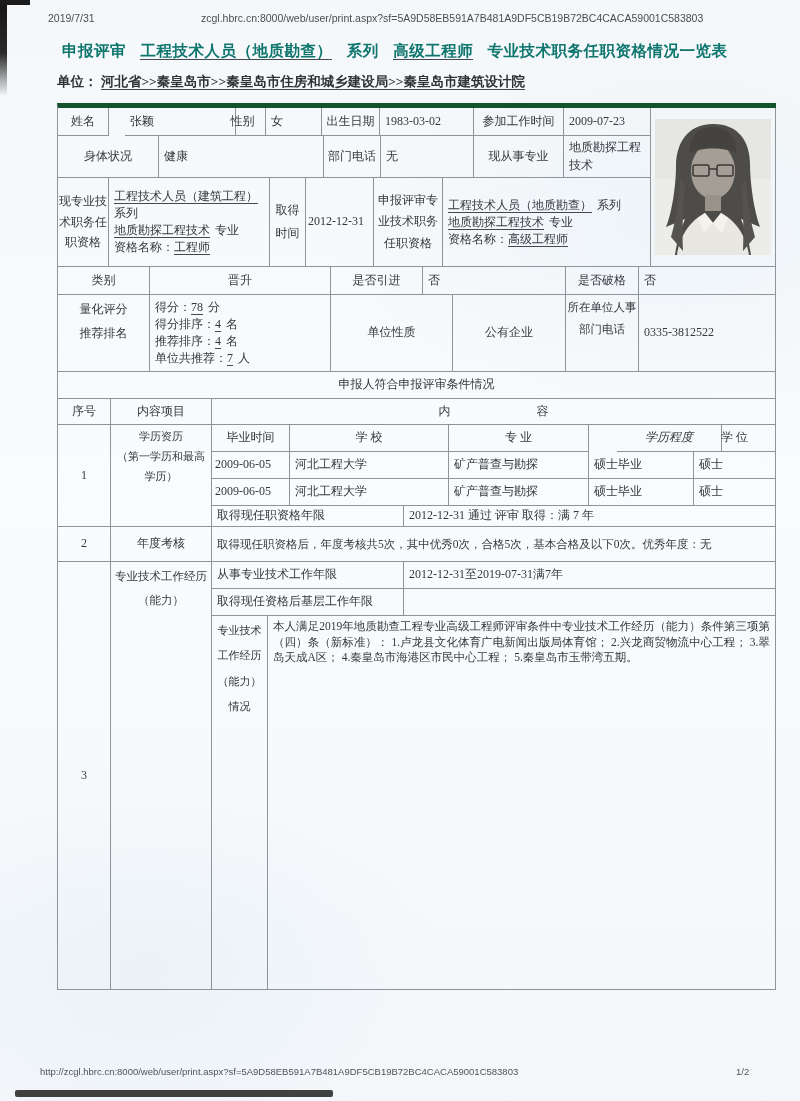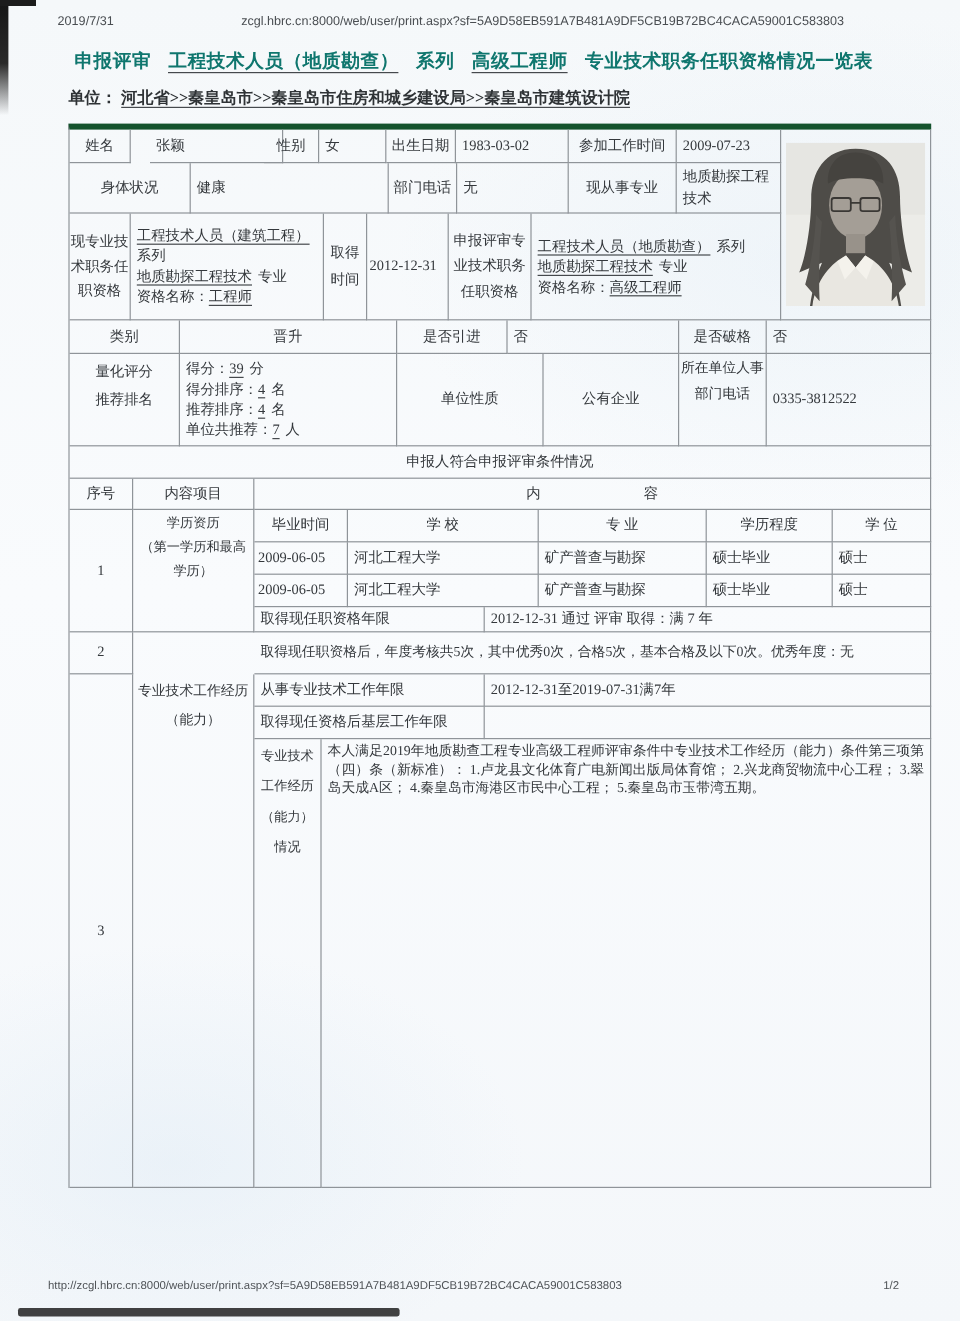--- a/index.html
+++ b/index.html
@@ -123,21 +123,21 @@
   <div class="cell c" style="left:273px;top:159px;width:92px;height:28px;">是否引进</div>
   <div class="cell" style="left:365px;top:159px;width:143px;height:28px;">否</div>
   <div class="cell c" style="left:508px;top:159px;width:73px;height:28px;padding:2px 1px;">是否破格</div>
   <div class="cell" style="left:581px;top:159px;width:137px;height:28px;">否</div>
 
   <div class="cell col" style="left:0;top:187px;width:92px;height:77px;line-height:2;">
     <div>量化评分</div>
     <div>推荐排名</div>
   </div>
   <div class="cell colL lh17" style="left:92px;top:187px;width:181px;height:77px;">
-    <div class="line"><span>得分：</span><span class="u">39</span><span class="sp">分</span></div>
+    <div class="line"><span>得分：</span><span class="u">78</span><span class="sp">分</span></div>
     <div class="line"><span>得分排序：</span><span class="u">4</span><span class="sp">名</span></div>
     <div class="line"><span>推荐排序：</span><span class="u">4</span><span class="sp">名</span></div>
     <div class="line"><span>单位共推荐：</span><span class="u">7</span><span class="sp">人</span></div>
   </div>
   <div class="cell c" style="left:273px;top:187px;width:122px;height:77px;">单位性质</div>
   <div class="cell col f115" style="left:508px;top:187px;width:73px;height:77px;line-height:1.9;padding:2px 1px;">
     <div>所在单位人事</div>
     <div>部门电话</div>
   </div>
   <div class="cell c" style="left:395px;top:187px;width:113px;height:77px;">公有企业</div>
@@ -154,39 +154,40 @@
 
   <div class="cell c" style="left:0;top:317px;width:53px;height:102px;">1</div>
   <div class="cell col f11" style="left:53px;top:317px;width:101px;height:102px;line-height:1.8;padding:2px 2px;">
     <div>学历资历</div>
     <div>（第一学历和最高</div>
     <div>学历）</div>
   </div>
   <div class="cell c" style="left:154px;top:317px;width:78px;height:27px;">毕业时间</div>
   <div class="cell c" style="left:232px;top:317px;width:159px;height:27px;">学 校</div>
   <div class="cell c" style="left:391px;top:317px;width:140px;height:27px;">专 业</div>
-  <div class="cell c" style="left:531px;top:317px;width:105px;height:27px;">学历程度</div>
+  <div class="cell c" style="left:559px;top:317px;width:105px;height:27px;font-style:italic;">学历程度</div>
   <div class="cell c" style="left:636px;top:317px;width:82px;height:27px;">学 位</div>
 
   <div class="cell" style="left:154px;top:344px;width:78px;height:27px;padding:2px 3px;">2009-06-05</div>
   <div class="cell" style="left:232px;top:344px;width:159px;height:27px;">河北工程大学</div>
   <div class="cell" style="left:391px;top:344px;width:140px;height:27px;">矿产普查与勘探</div>
   <div class="cell" style="left:531px;top:344px;width:105px;height:27px;">硕士毕业</div>
   <div class="cell" style="left:636px;top:344px;width:82px;height:27px;">硕士</div>
 
   <div class="cell" style="left:154px;top:371px;width:78px;height:27px;padding:2px 3px;">2009-06-05</div>
   <div class="cell" style="left:232px;top:371px;width:159px;height:27px;">河北工程大学</div>
   <div class="cell" style="left:391px;top:371px;width:140px;height:27px;">矿产普查与勘探</div>
   <div class="cell" style="left:531px;top:371px;width:105px;height:27px;">硕士毕业</div>
   <div class="cell" style="left:636px;top:371px;width:82px;height:27px;">硕士</div>
 
   <div class="cell" style="left:154px;top:398px;width:192px;height:21px;">取得现任职资格年限</div>
   <div class="cell" style="left:346px;top:398px;width:372px;height:21px;">2012-12-31 通过 评审 取得：满 7 年</div>
 
   <div class="cell c" style="left:0;top:419px;width:53px;height:35px;">2</div>
+  <div class="cell c" style="left:53px;top:419px;width:101px;height:35px;">年度考核</div>
   <div class="cell f115" style="left:154px;top:419px;width:564px;height:35px;">取得现任职资格后，年度考核共5次，其中优秀0次，合格5次，基本合格及以下0次。优秀年度：无</div>
 
   <div class="cell c" style="left:0;top:454px;width:53px;height:428px;">3</div>
   <div class="cell col f115" style="left:53px;top:454px;width:101px;height:428px;line-height:2.1;padding:2px 2px;">
     <div>专业技术工作经历</div>
     <div>（能力）</div>
   </div>
   <div class="cell" style="left:154px;top:454px;width:192px;height:27px;">从事专业技术工作年限</div>
   <div class="cell" style="left:346px;top:454px;width:372px;height:27px;">2012-12-31至2019-07-31满7年</div>
   <div class="cell" style="left:154px;top:481px;width:192px;height:27px;">取得现任资格后基层工作年限</div>

